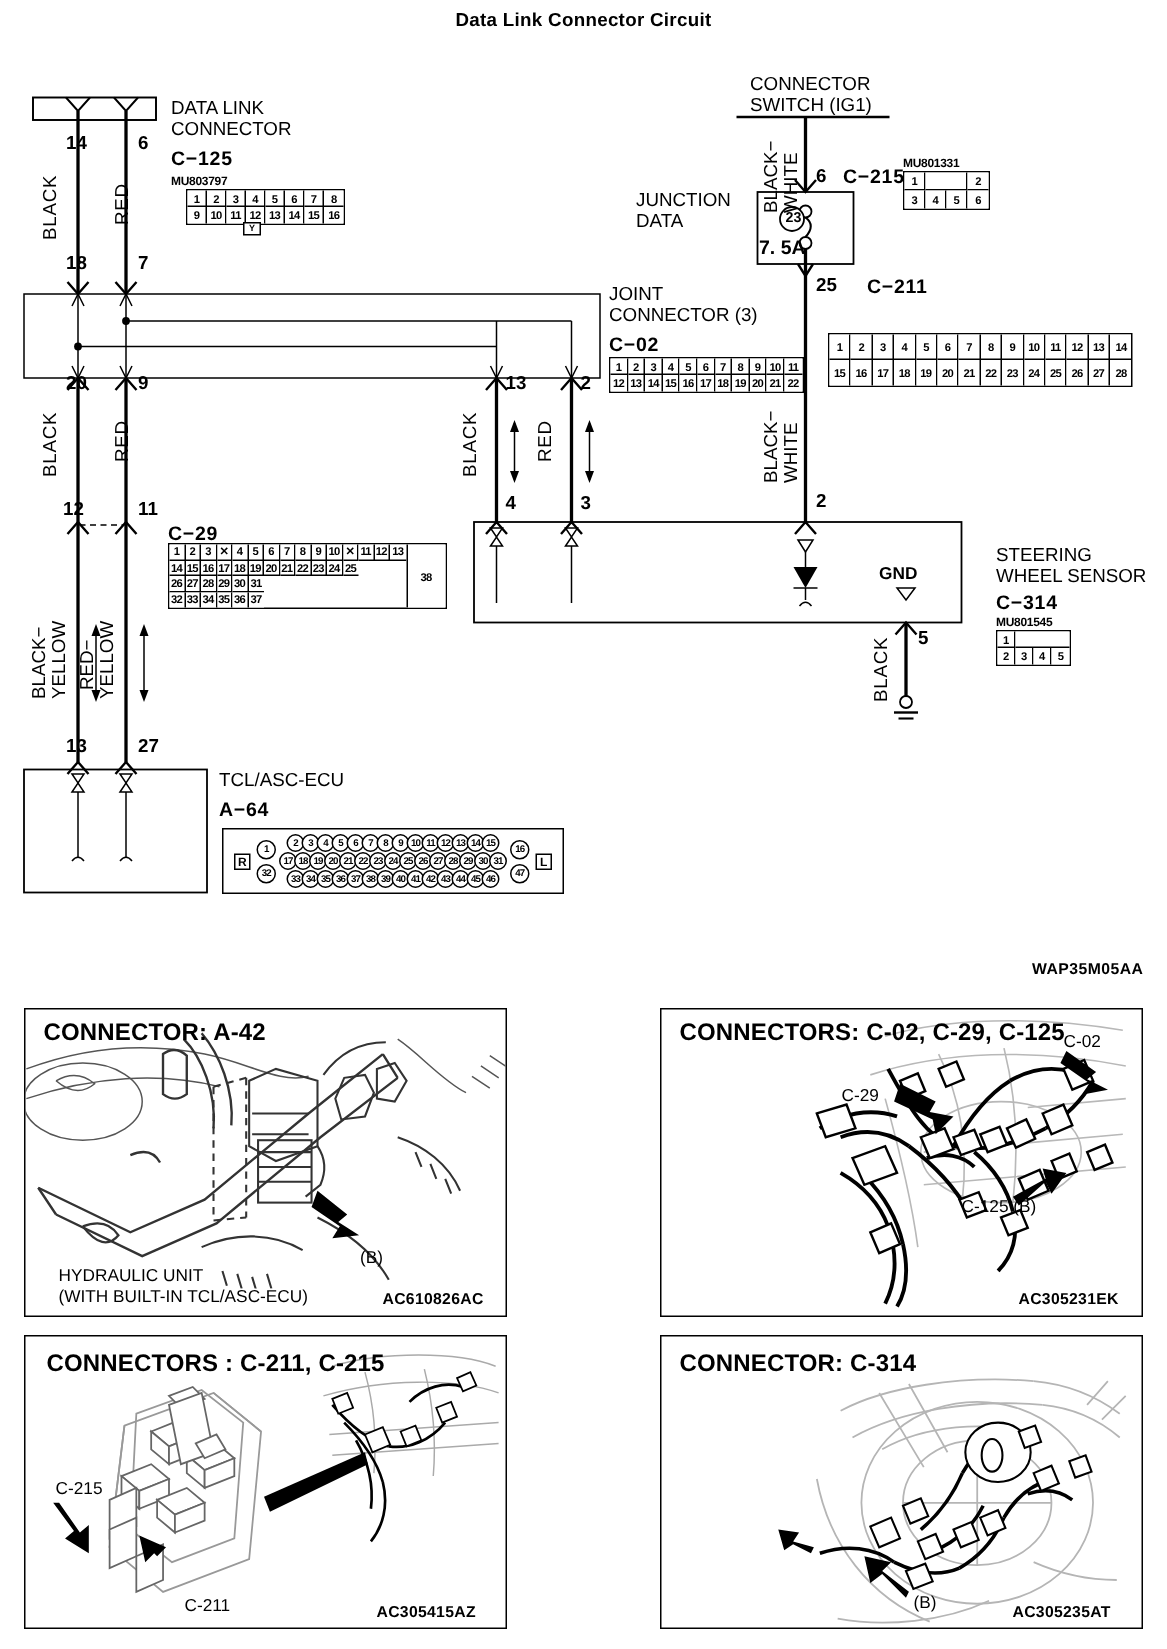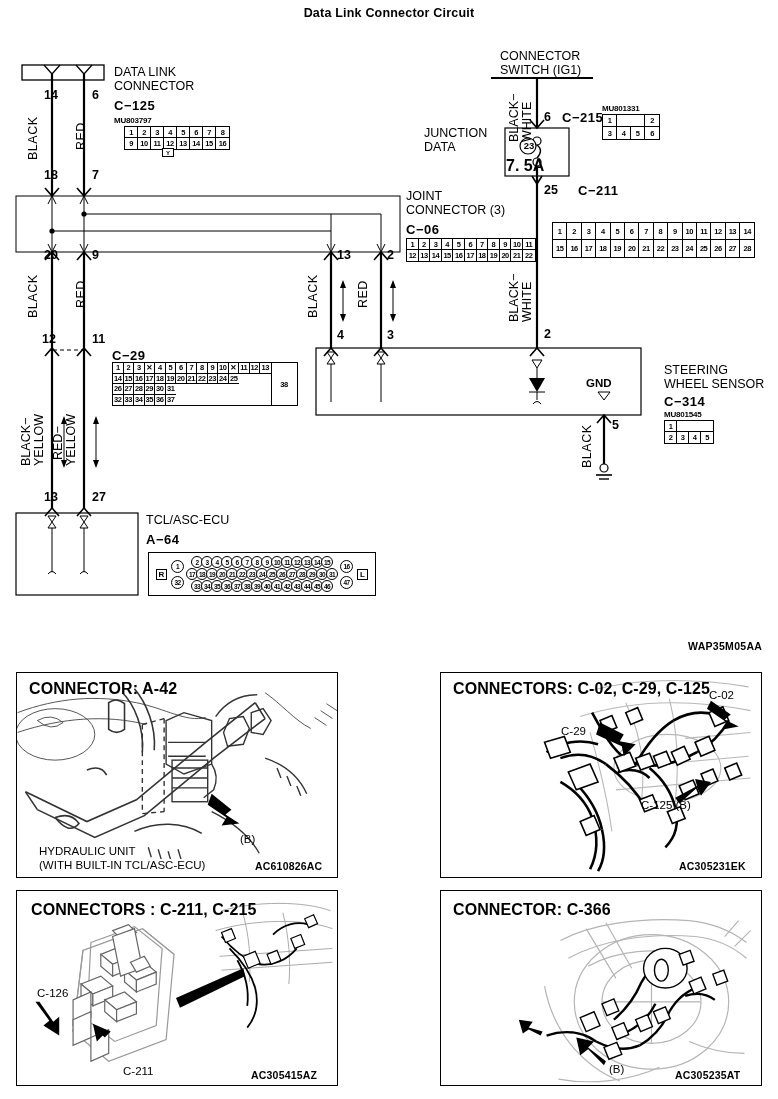--- a/index.html
+++ b/index.html
@@ -218,21 +218,21 @@
   <div class="vert2" style="left:65px; top:466px;">YELLOW</div>
 
   <div class="pin" style="left:44px; top:490px;">13</div>
   <div class="pin" style="left:92px; top:490px;">27</div>
 
   <div class="t" style="left:146px; top:514px;">TCL/ASC-ECU</div>
   <div class="cname" style="left:146px; top:532px;">A−64</div>
 
   <div class="t" style="left:406px; top:190px;">JOINT</div>
   <div class="t" style="left:406px; top:204px;">CONNECTOR (3)</div>
-  <div class="cname" style="left:406px; top:222px;">C−06</div>
+  <div class="cname" style="left:406px; top:222px;">C−02</div>
 
   <div class="pin" style="left:337px; top:248px;">13</div>
   <div class="pin" style="left:387px; top:248px;">2</div>
   <div class="vert" style="left:306px; top:318px;">BLACK</div>
   <div class="vert" style="left:356px; top:308px;">RED</div>
   <div class="pin" style="left:337px; top:328px;">4</div>
   <div class="pin" style="left:387px; top:328px;">3</div>
 
   <div class="t" style="left:500px; top:50px;">CONNECTOR</div>
   <div class="t" style="left:500px; top:64px;">SWITCH (IG1)</div>
@@ -240,21 +240,21 @@
   <div class="vert2" style="left:508px; top:142px;">BLACK−</div>
   <div class="vert2" style="left:521px; top:142px;">WHITE</div>
 
   <div class="pin" style="left:544px; top:110px;">6</div>
   <div class="cname" style="left:562px; top:110px;">C−215</div>
   <div class="code" style="left:602px; top:104px;">MU801331</div>
 
   <div class="t" style="left:424px; top:127px;">JUNCTION</div>
   <div class="t" style="left:424px; top:141px;">DATA</div>
   <div style="position:absolute; left:521px; top:140px; width:16px; text-align:center; font-size:9.5px; font-weight:bold;">23</div>
-  <div style="position:absolute; left:506px; top:157px; font-size:16px; font-weight:bold; white-space:pre;">7. 5A</div>
+  <div style="position:absolute; left:506px; top:157px; font-size:13px; font-weight:bold; white-space:pre;">7. 5A</div>
 
   <div class="pin" style="left:544px; top:183px;">25</div>
   <div class="cname" style="left:578px; top:183px;">C−211</div>
 
   <div class="vert2" style="left:508px; top:322px;">BLACK−</div>
   <div class="vert2" style="left:521px; top:322px;">WHITE</div>
   <div class="pin" style="left:544px; top:327px;">2</div>
 
   <div class="t" style="left:664px; top:364px;">STEERING</div>
   <div class="t" style="left:664px; top:378px;">WHEEL SENSOR</div>
@@ -649,21 +649,21 @@
         <path d="M56,130 L74,122 L74,148 L56,156 Z"></path>
         <path d="M74,148 L92,140 L92,164 L74,172 Z"></path>
         <path d="M96,46 L118,38 L126,78 L104,86 Z"></path>
         <path d="M114,72 L128,66 L134,76 L120,82 Z"></path>
       </g>
 
       <path d="M22,112 L36,132 L42,127 L42,146 L26,136 L32,131 L18,112 Z" fill="#000"></path>
       <path d="M104,164 L86,146 L80,152 L76,134 L94,142 L88,148 L106,166 Z" fill="#000"></path>
     </svg>
     <div class="panel-title" style="left:14px; top:10px;">CONNECTORS : C-211, C-215</div>
-    <div class="panel-lbl" style="left:20px; top:96px;">C-126</div>
+    <div class="panel-lbl" style="left:20px; top:96px;">C-215</div>
     <div class="panel-lbl" style="left:90px; top:174px;margin-left:16px;">C-211</div>
     <div class="panel-code" style="left:234px; top:178px;">AC305415AZ</div>
   </div>
 
   <div class="panel" style="left:440px; top:890px; width:322px; height:196px;">
     <svg viewBox="0 0 322 196" style="width:100%;height:100%;display:block;">
       <g stroke="#b5b5b5" fill="none" stroke-width="1.2">
         <path d="M120,50 C150,34 200,26 250,30"></path>
         <path d="M128,68 C160,50 208,42 256,46"></path>
         <path d="M146,38 L176,88 M166,32 L192,78"></path>
@@ -697,19 +697,19 @@
         <path d="M196,130 l12,-5 l5,12 l-12,5 z"></path>
         <path d="M214,122 l12,-5 l5,12 l-12,5 z"></path>
         <path d="M250,92 l12,-5 l5,12 l-12,5 z"></path>
         <path d="M274,84 l11,-4 l4,11 l-11,4 z"></path>
         <path d="M164,158 l13,-5 l5,12 l-13,5 z"></path>
         <path d="M240,64 l11,-4 l4,11 l-11,4 z"></path>
       </g>
       <path d="M102,142 L88,138 L92,132 L78,130 L82,144 L88,140 L100,146 Z" fill="#000"></path>
       <path d="M166,172 L148,158 L154,152 L136,148 L140,166 L148,160 L164,176 Z" fill="#000"></path>
     </svg>
-    <div class="panel-title" style="left:12px; top:10px;">CONNECTOR: C-366</div>
+    <div class="panel-title" style="left:12px; top:10px;">CONNECTOR: C-314</div>
     <div class="panel-lbl" style="left:168px; top:172px;">(B)</div>
     <div class="panel-code" style="left:234px; top:178px;">AC305235AT</div>
   </div>
 
 <div style="position: absolute; left: 162px; top: 148px; width: 12px; height: 9px; border: 1px solid rgb(0, 0, 0); font-size: 6px; font-weight: bold; display: flex; align-items: center; justify-content: center; background: rgb(255, 255, 255);">Y</div>
   </div>
 
 </body></html>

